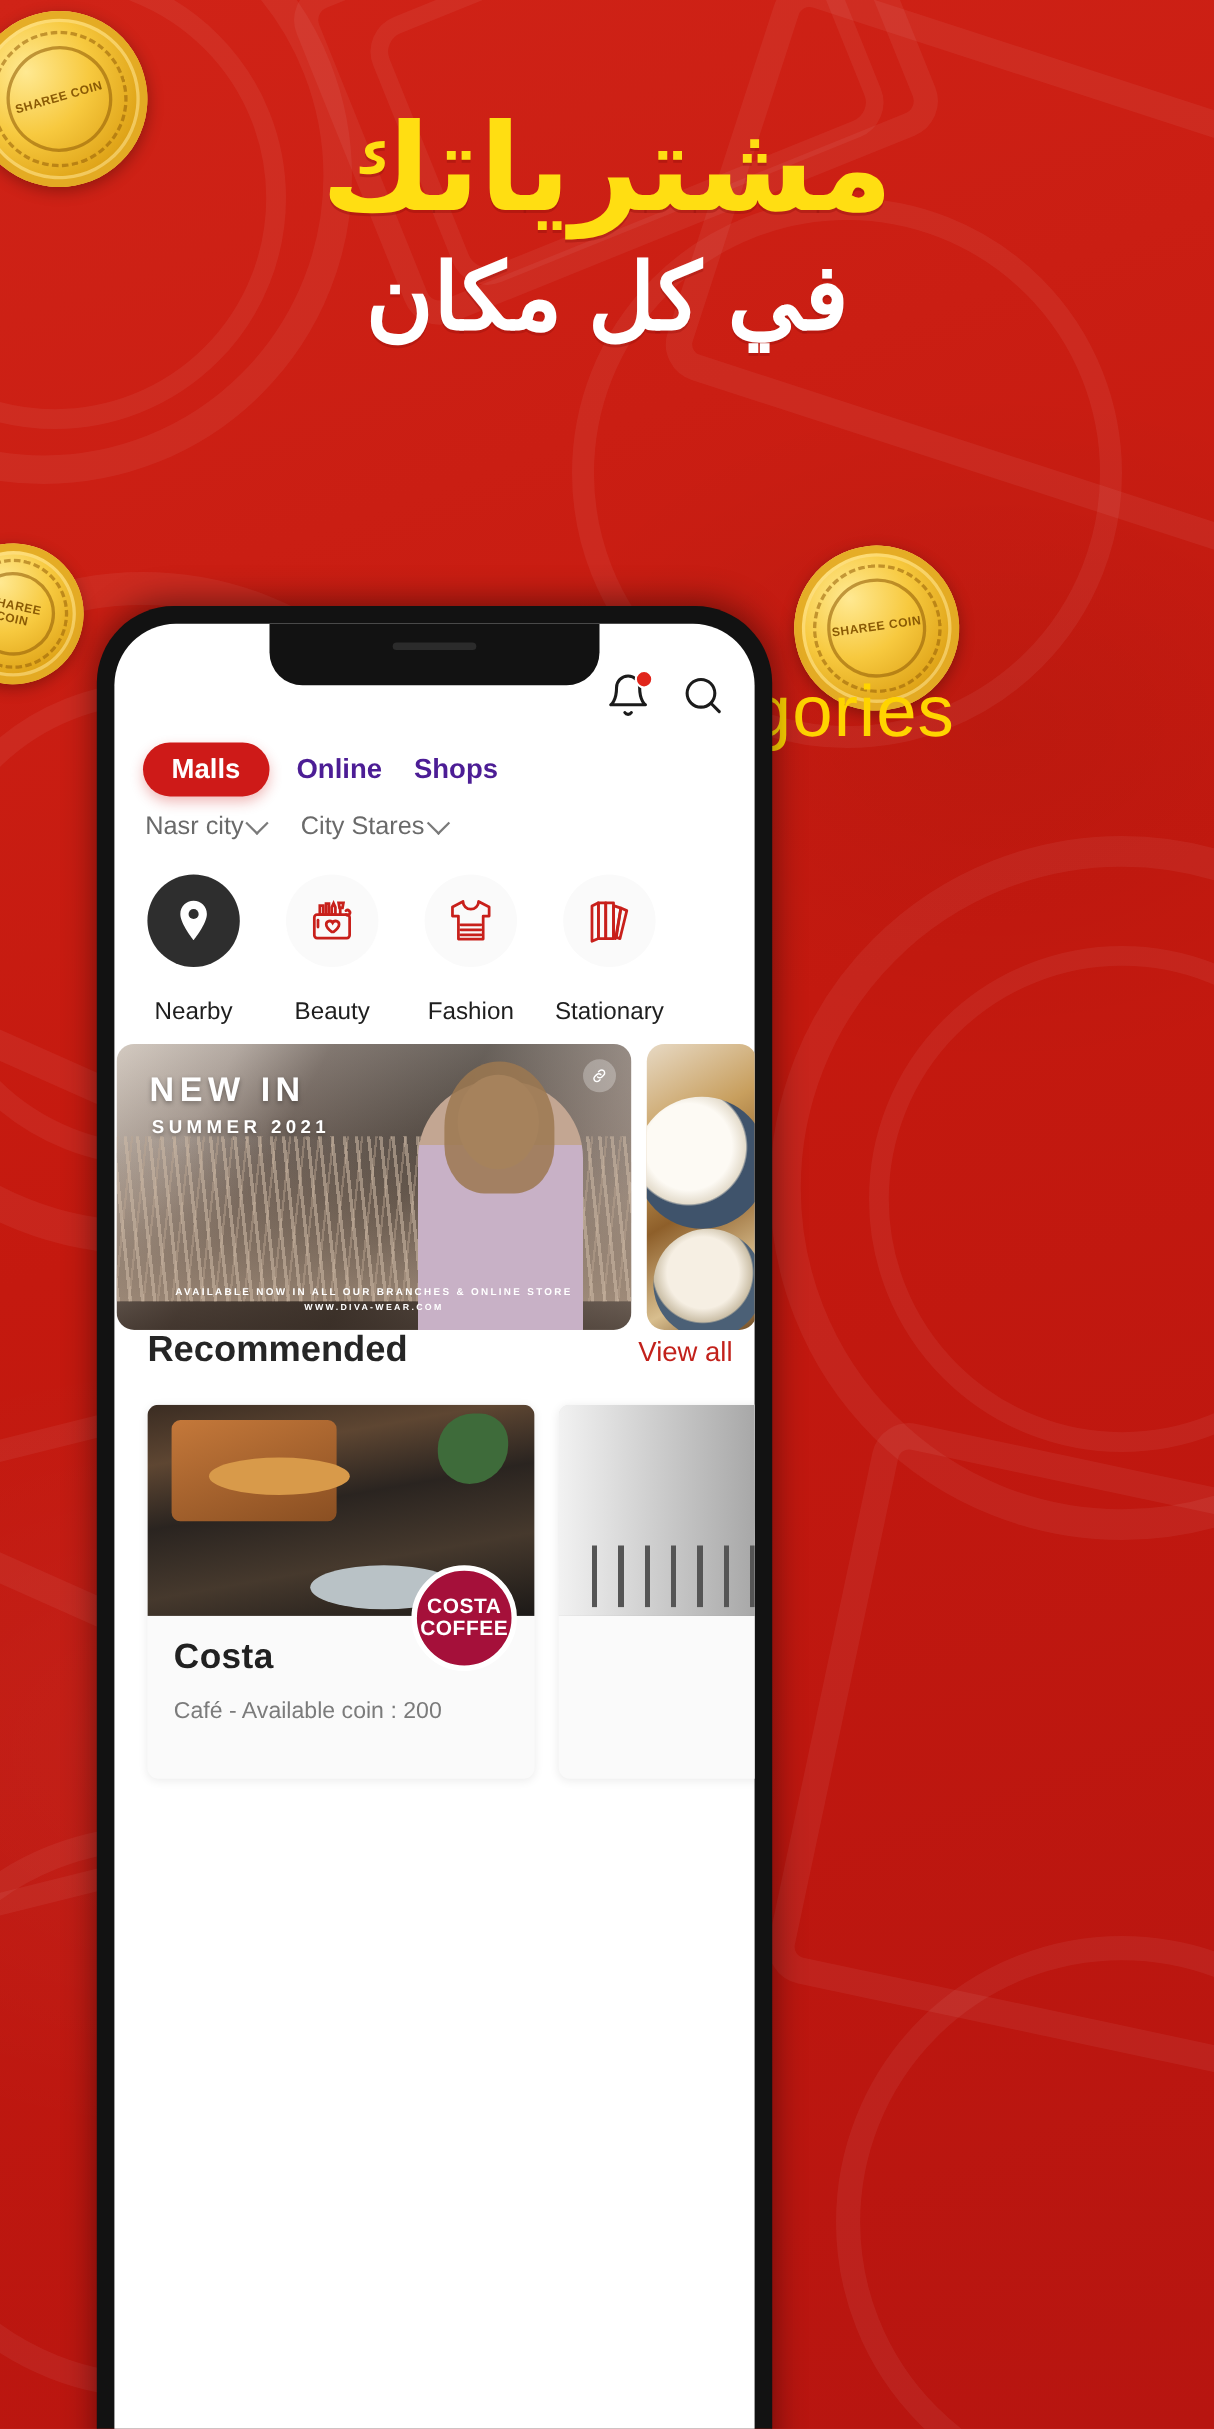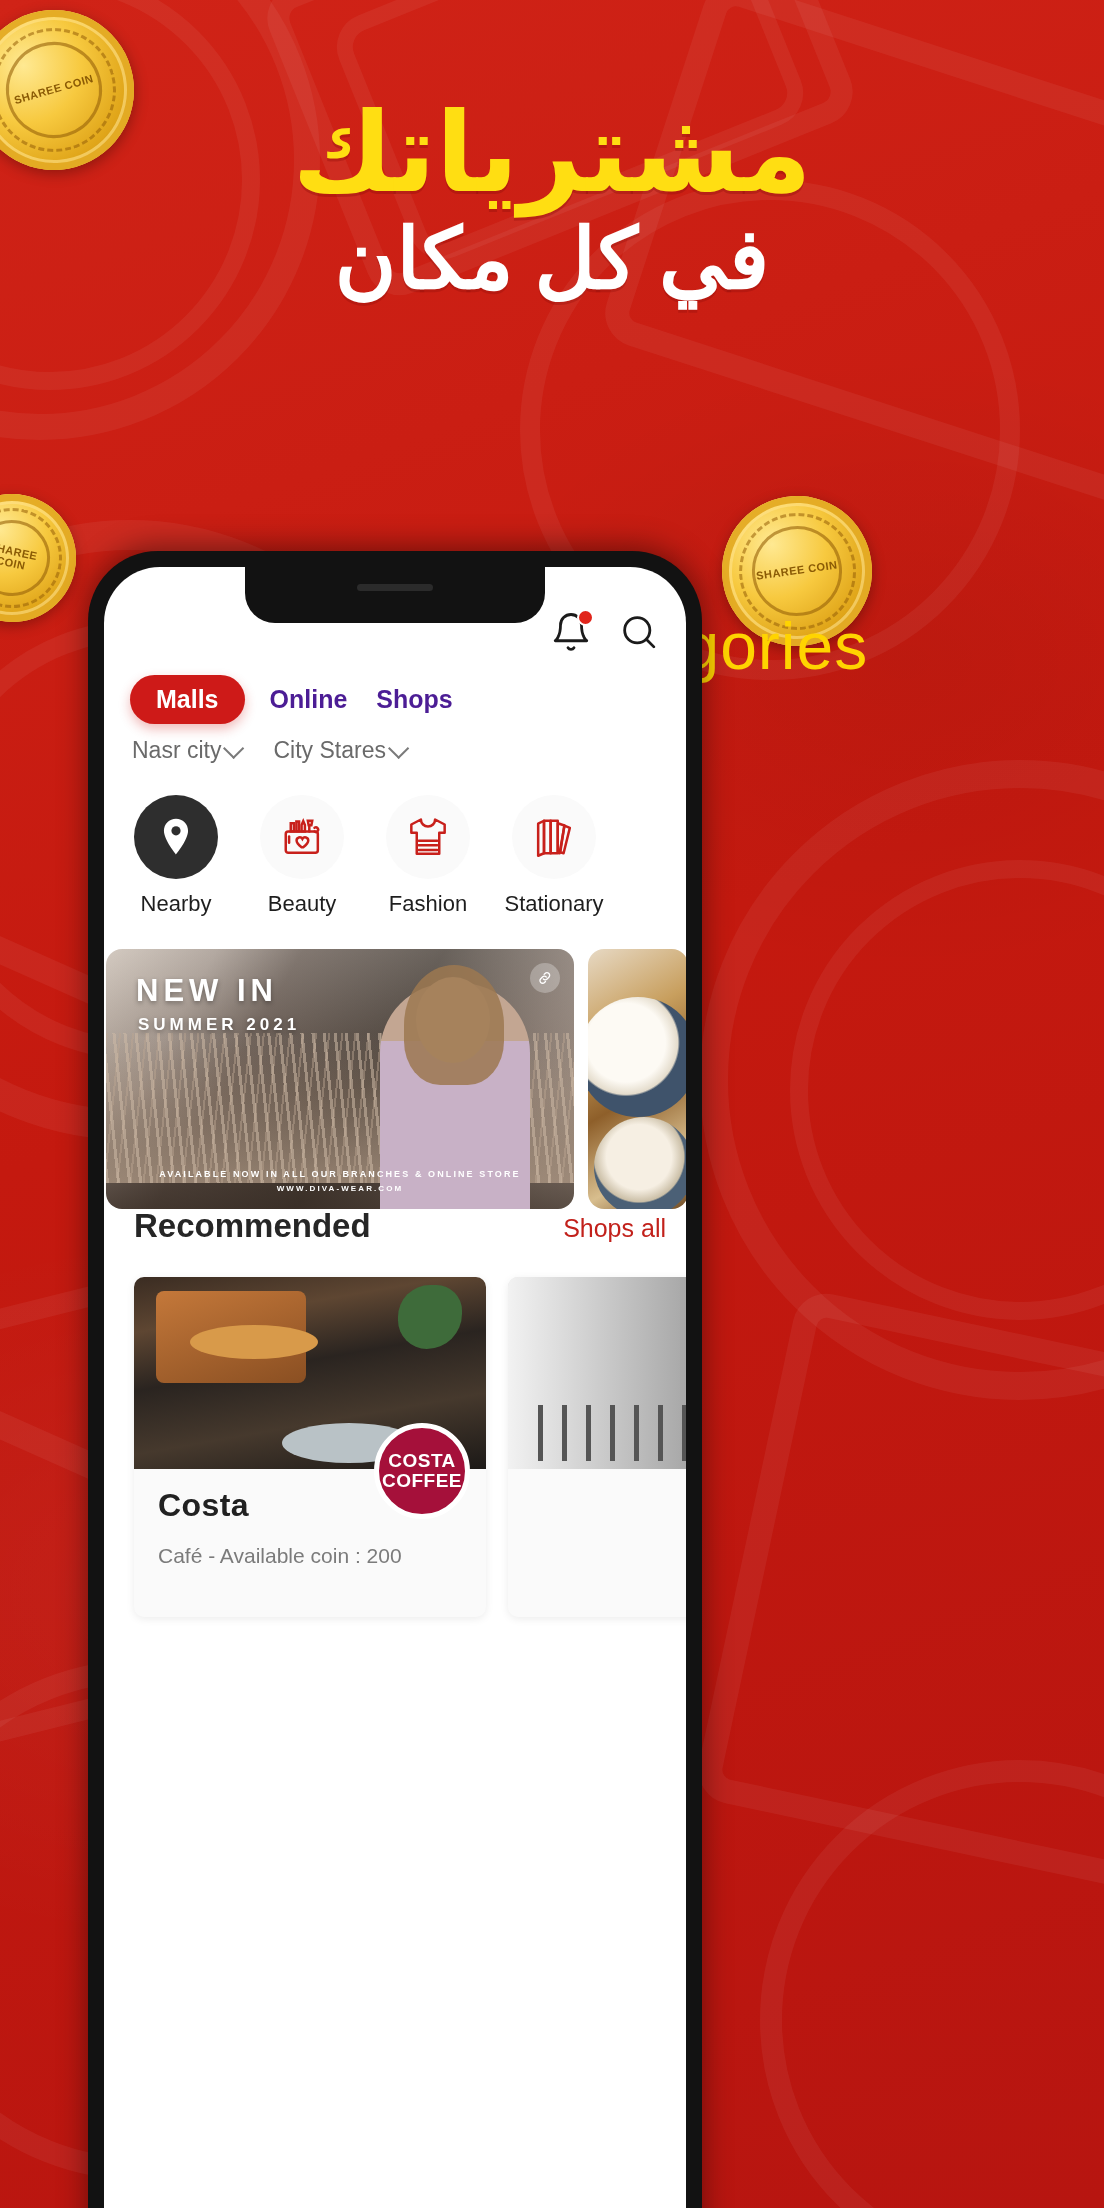--- a/index.html
+++ b/index.html
@@ -50,23 +50,23 @@
     position:absolute; left:0; right:0; top:96px;
     text-align:center; z-index:5;
   }
   #headline-ar1 {
     font-family:"DejaVu Sans", sans-serif;
     font-size:110px; font-weight:bold; color:#FFDE12;
     line-height:1.05; direction:rtl;
     text-shadow:0 3px 0 rgba(140,13,9,0.35);
   }
   #headline-ar2 {
-    font-family:Liberation Serif, serif;
+    font-family:Liberation Sans, sans-serif;
     font-size:84px; font-weight:bold; color:#FFFFFF;
-    line-height:1.15; direction:rtl; 
+    line-height:1.15; direction:rtl; margin-top:10px;
     text-shadow:0 3px 0 rgba(140,13,9,0.3);
   }
   #subhead {
     position:absolute; left:0; right:0; top:608px;
     text-align:center; z-index:5;
     font-size:66px; font-weight:400; letter-spacing:1px;
   }
   #subhead .w { color:#FFFFFF; }
   #subhead .y { color:#FFD400; }
 
@@ -142,21 +142,21 @@
     position:absolute; top:228px; left:24px;
     display:flex; gap:30px; z-index:10;
   }
   .cat { width:96px; display:flex; flex-direction:column; align-items:center; gap:12px; }
   .cat-ic {
     width:84px; height:84px; border-radius:50%;
     background:#FAFAFA;
     display:flex; align-items:center; justify-content:center;
   }
   .cat.first .cat-ic { background:#2E2E2E; }
-  .cat-lbl { font-size:22px; color:#1E1E1E; white-space:nowrap; }
+  .cat-lbl { font-size:22px; color:#1E1E1E; white-space:nowrap;margin-top:15px; }
 
   
   #banner-row {
     position:absolute; top:350px; left:0; right:0; height:260px;
     display:flex; gap:14px; padding-left:2px; z-index:8;
   }
   .banner {
     position:relative; flex:0 0 auto; height:260px; border-radius:16px; overflow:hidden;margin-top:32px;
   }
   #banner1 { width:468px;
@@ -417,21 +417,21 @@
         <div class="bn-url">WWW.DIVA-WEAR.COM</div>
       </div>
       <div class="banner" id="banner2">
         <div class="plate"></div>
         <div class="plate2"></div>
       </div>
     </div>
 
     <div id="rec-head">
       <div id="rec-title">Recommended</div>
-      <div id="rec-viewall">Shops all</div>
+      <div id="rec-viewall">View all</div>
     </div>
 
     <div id="rec-row">
       <div class="rcard" id="rc1">
         <div class="thumb">
           <div class="tbl2"></div>
           <div class="plant"></div>
         </div>
         <div class="rlogo">
           <div class="l1">COSTA</div>

